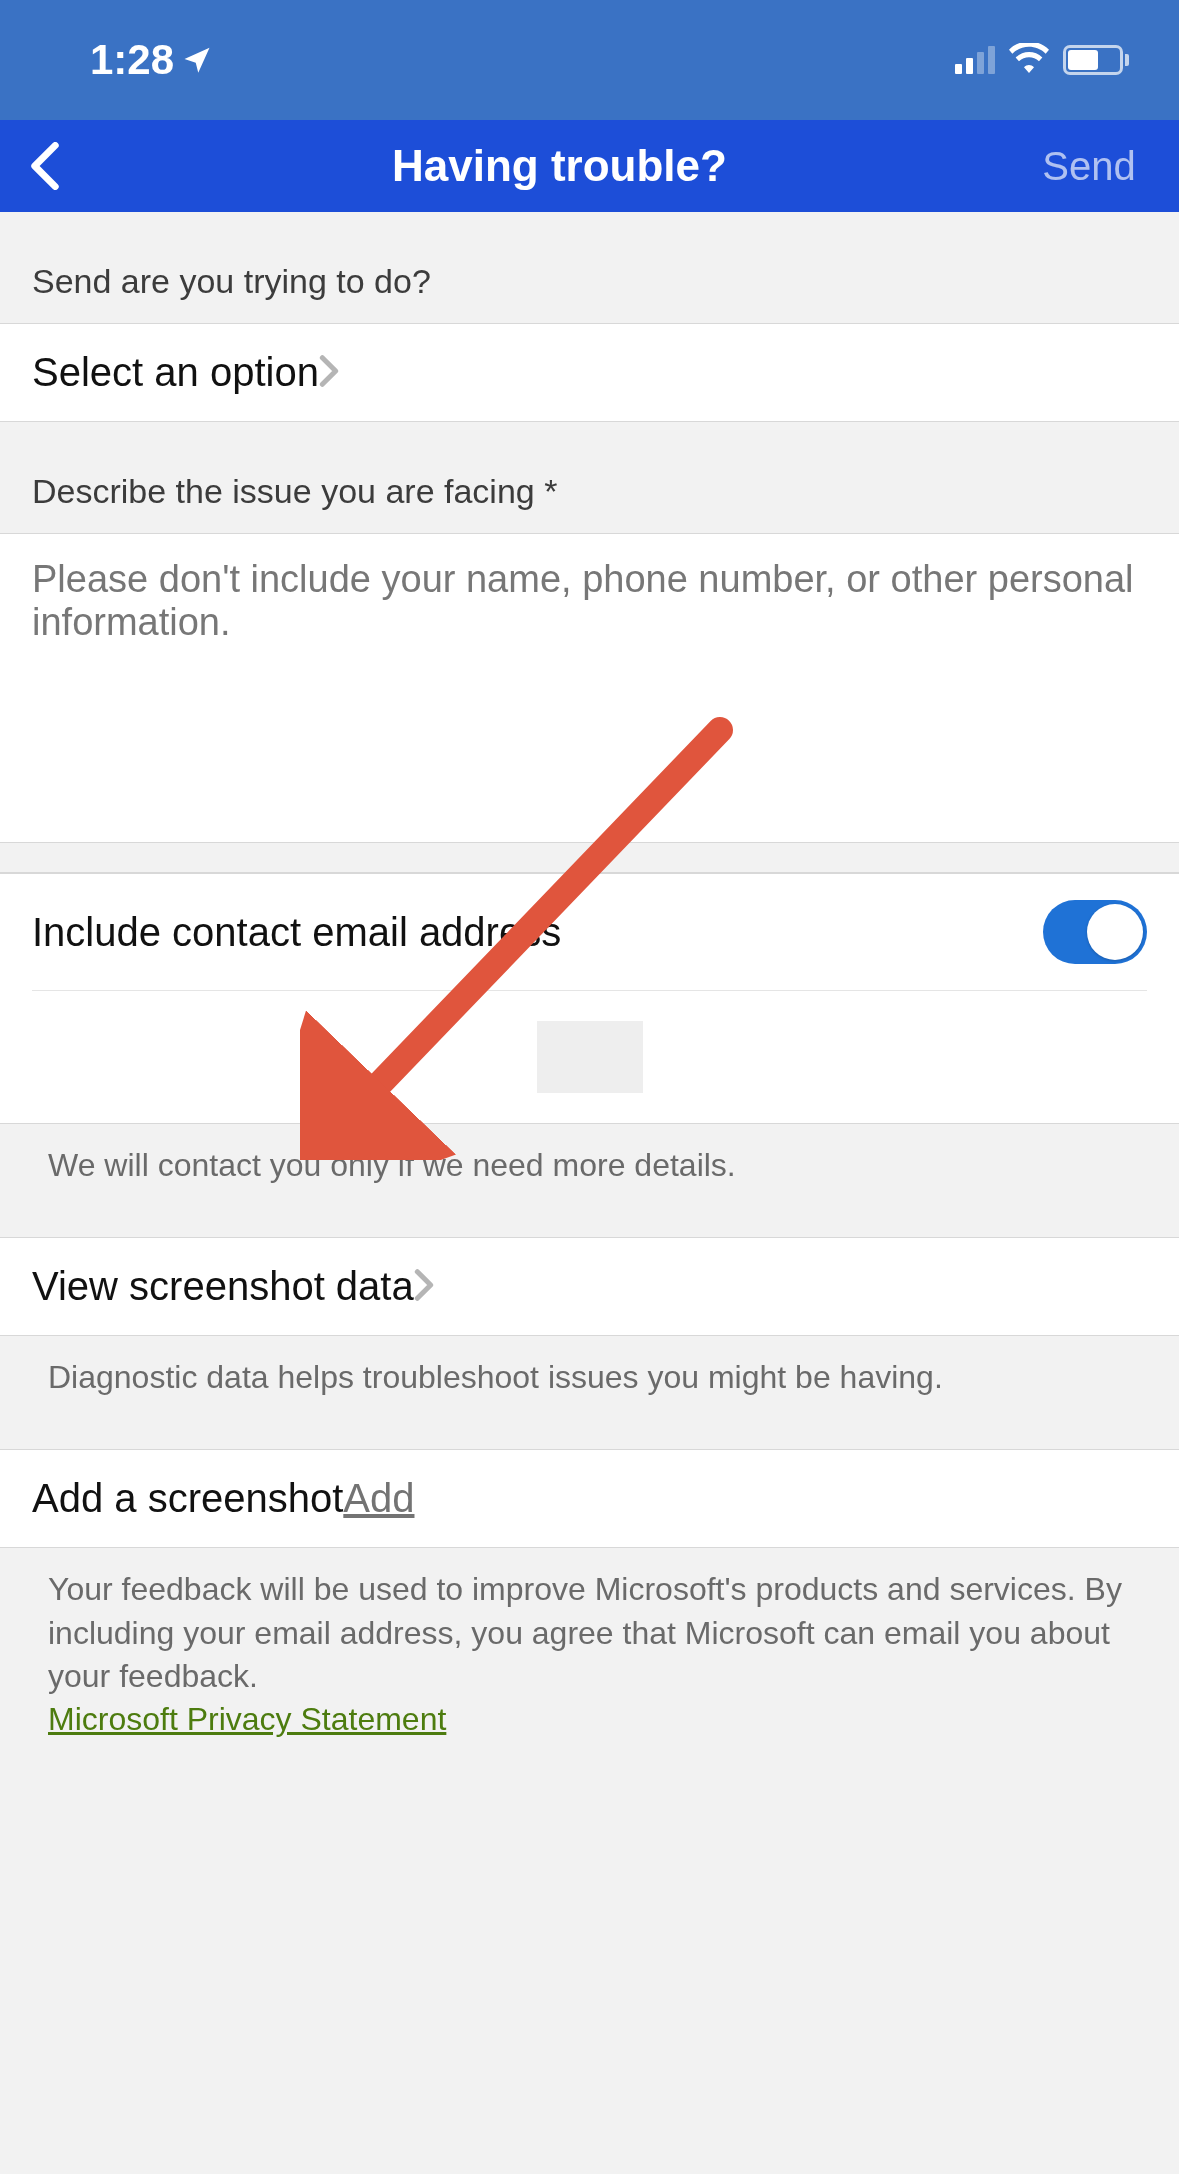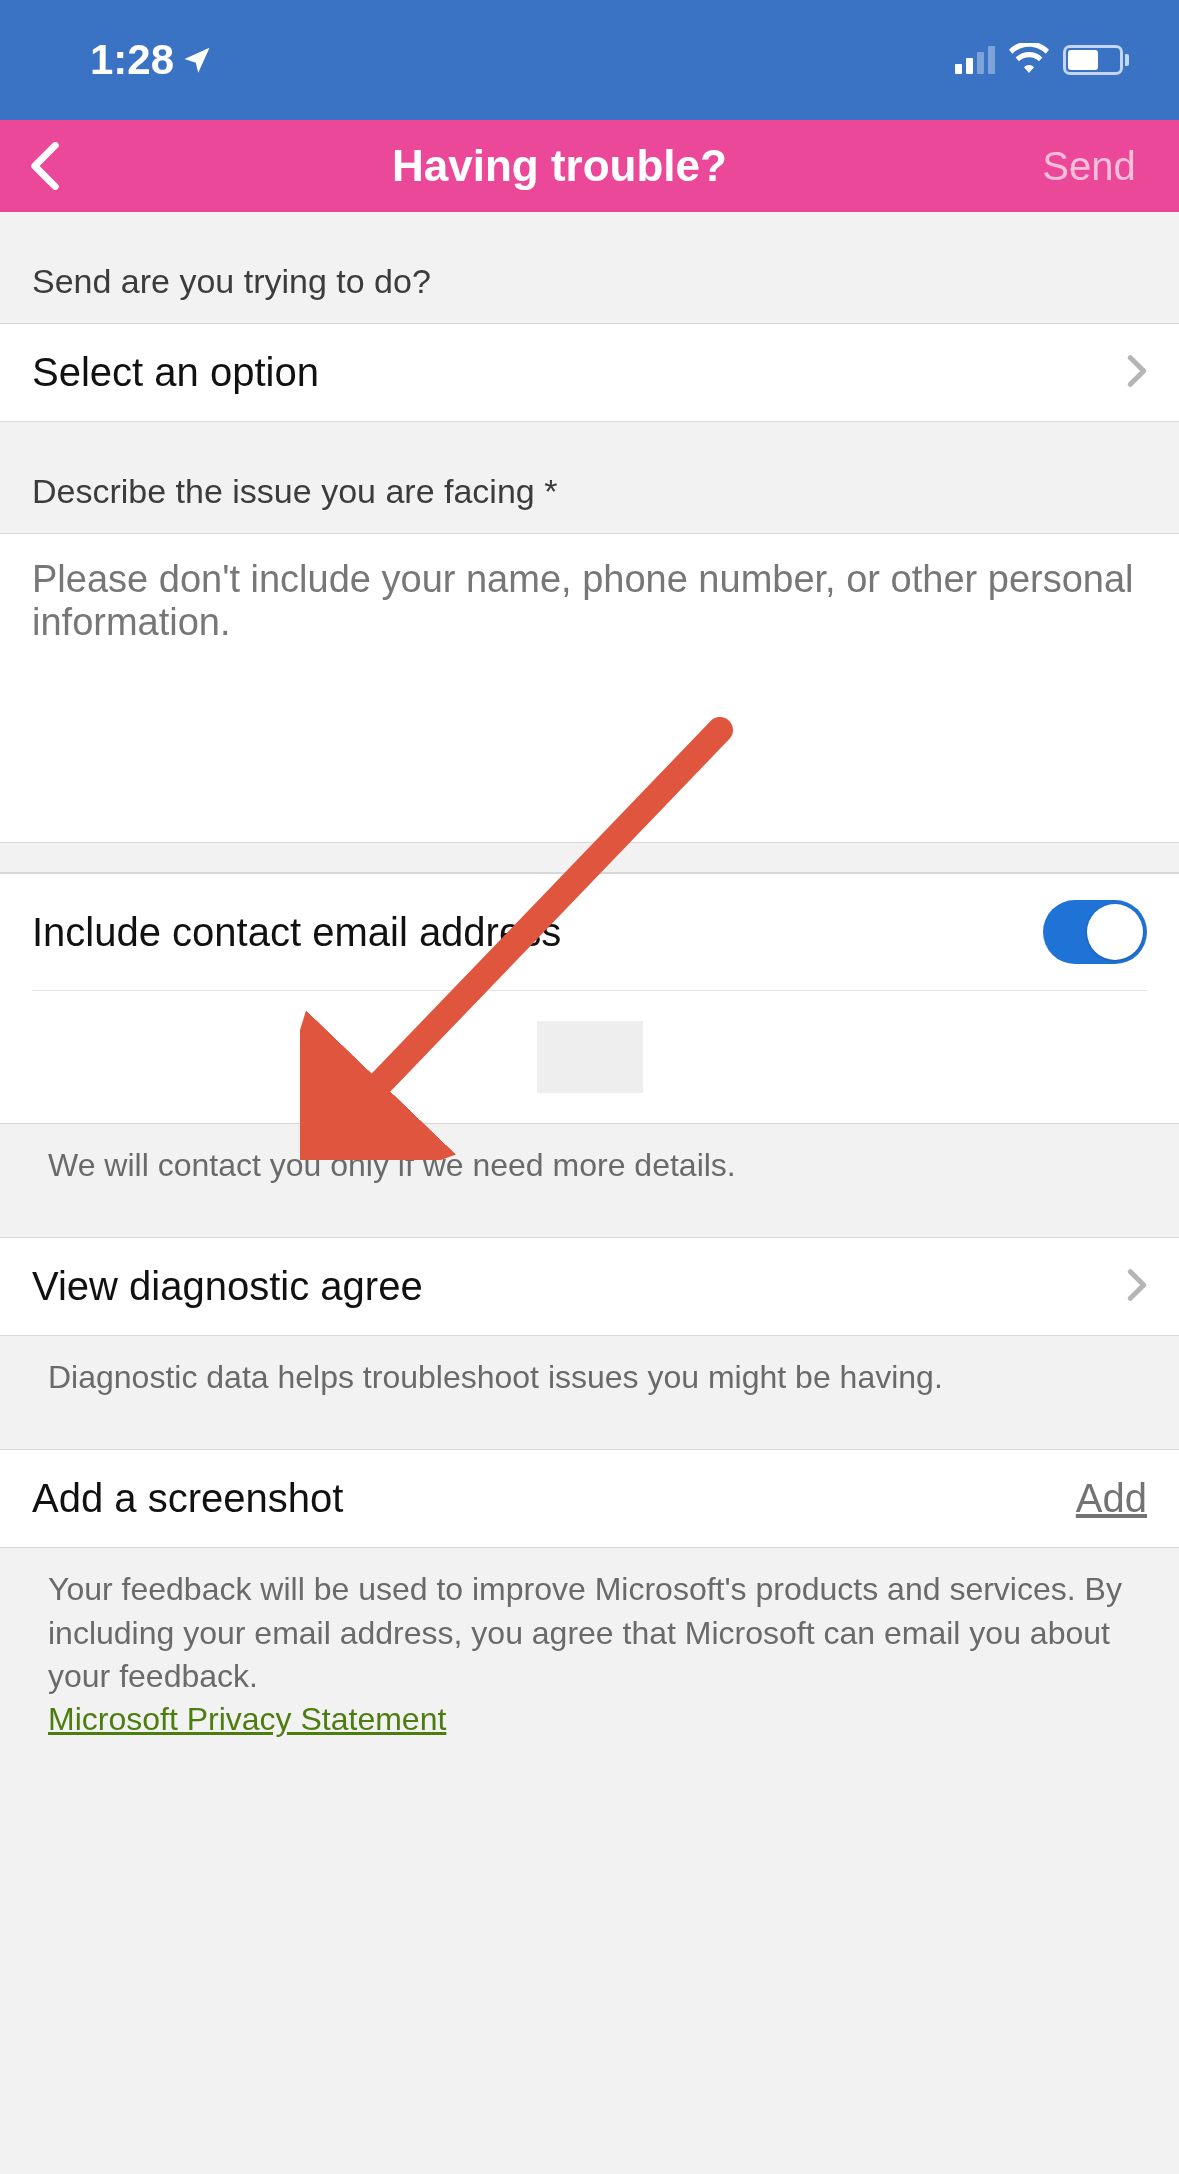--- a/index.html
+++ b/index.html
@@ -18,21 +18,21 @@
   .sig-bars { display: flex; align-items: flex-end; gap: 4px; }
   .sig-bars span { width: 7px; background: #fff; border-radius: 1px; }
   .sig-bars span.dim { background: rgba(255,255,255,0.35); }
   .wifi-svg { width: 40px; height: 30px; }
   .battery { display:flex; align-items:center; }
   .battery-body { width: 60px; height: 30px; border: 3px solid rgba(255,255,255,0.7); border-radius: 7px; position:relative; }
   .battery-fill { position:absolute; left:2px; top:2px; bottom:2px; width: 55%; background:#fff; border-radius:3px; }
   .battery-cap { width:4px; height:12px; background:rgba(255,255,255,0.7); border-radius:0 2px 2px 0; margin-left:2px; }
 
   .navbar {
-    background: #ec4899;
+    background: #1d4ed8;
     height: 92px;
     display: flex;
     align-items: center;
     justify-content: space-between;
     padding: 0 30px;
     color: #fff;
   }
   .back-btn { width:60px; display:flex; align-items:center; }
   .nav-title { font-size: 44px; font-weight: 700; color:#fff; text-align:center; flex:1; }
   .nav-action { font-size: 40px; font-weight: 400; color: rgba(255,255,255,0.65); text-align:center; width:120px; }
@@ -43,21 +43,20 @@
     color: #3c3c3c;
     background: #f2f2f2;
   }
   .row {
     background: #fff;
     border-top: 1px solid #d8d8d8;
     border-bottom: 1px solid #d8d8d8;
     padding: 26px 32px;
     display: flex;
     align-items: center;
-    justify-content: space-between;
   }
   .row-label { font-size: 40px; color: #111; }
   .footer-text {
     padding: 20px 32px 50px 48px;
     font-size: 32px;
     color: #6a6a6a;
     line-height: 1.35;
     background: #f2f2f2;
   }
   .textarea-wrap {
@@ -161,21 +160,21 @@
 </div>
 <div style="background:#fff">
     <div class="inner-divider"></div>
   </div>
 <div class="email-value-row">
   <div class="email-redact"></div>
 </div>
 <div class="footer-text">We will contact you only if we need more details.</div>
 
 <div class="row">
-  <span class="row-label">View diagnostic agree</span>
+  <span class="row-label">View screenshot data</span>
   <span class="chevron">
     <svg width="20" height="34" viewBox="0 0 12 20" fill="none" stroke="#b5b5b5" stroke-width="3" stroke-linecap="round" stroke-linejoin="round">
         <polyline points="2,2 10,10 2,18"></polyline>
       </svg>
   </span>
 </div>
 <div class="footer-text">Diagnostic data helps troubleshoot issues you might be having.</div>
 
 <div class="row">
   <span class="row-label">Add a screenshot</span>

